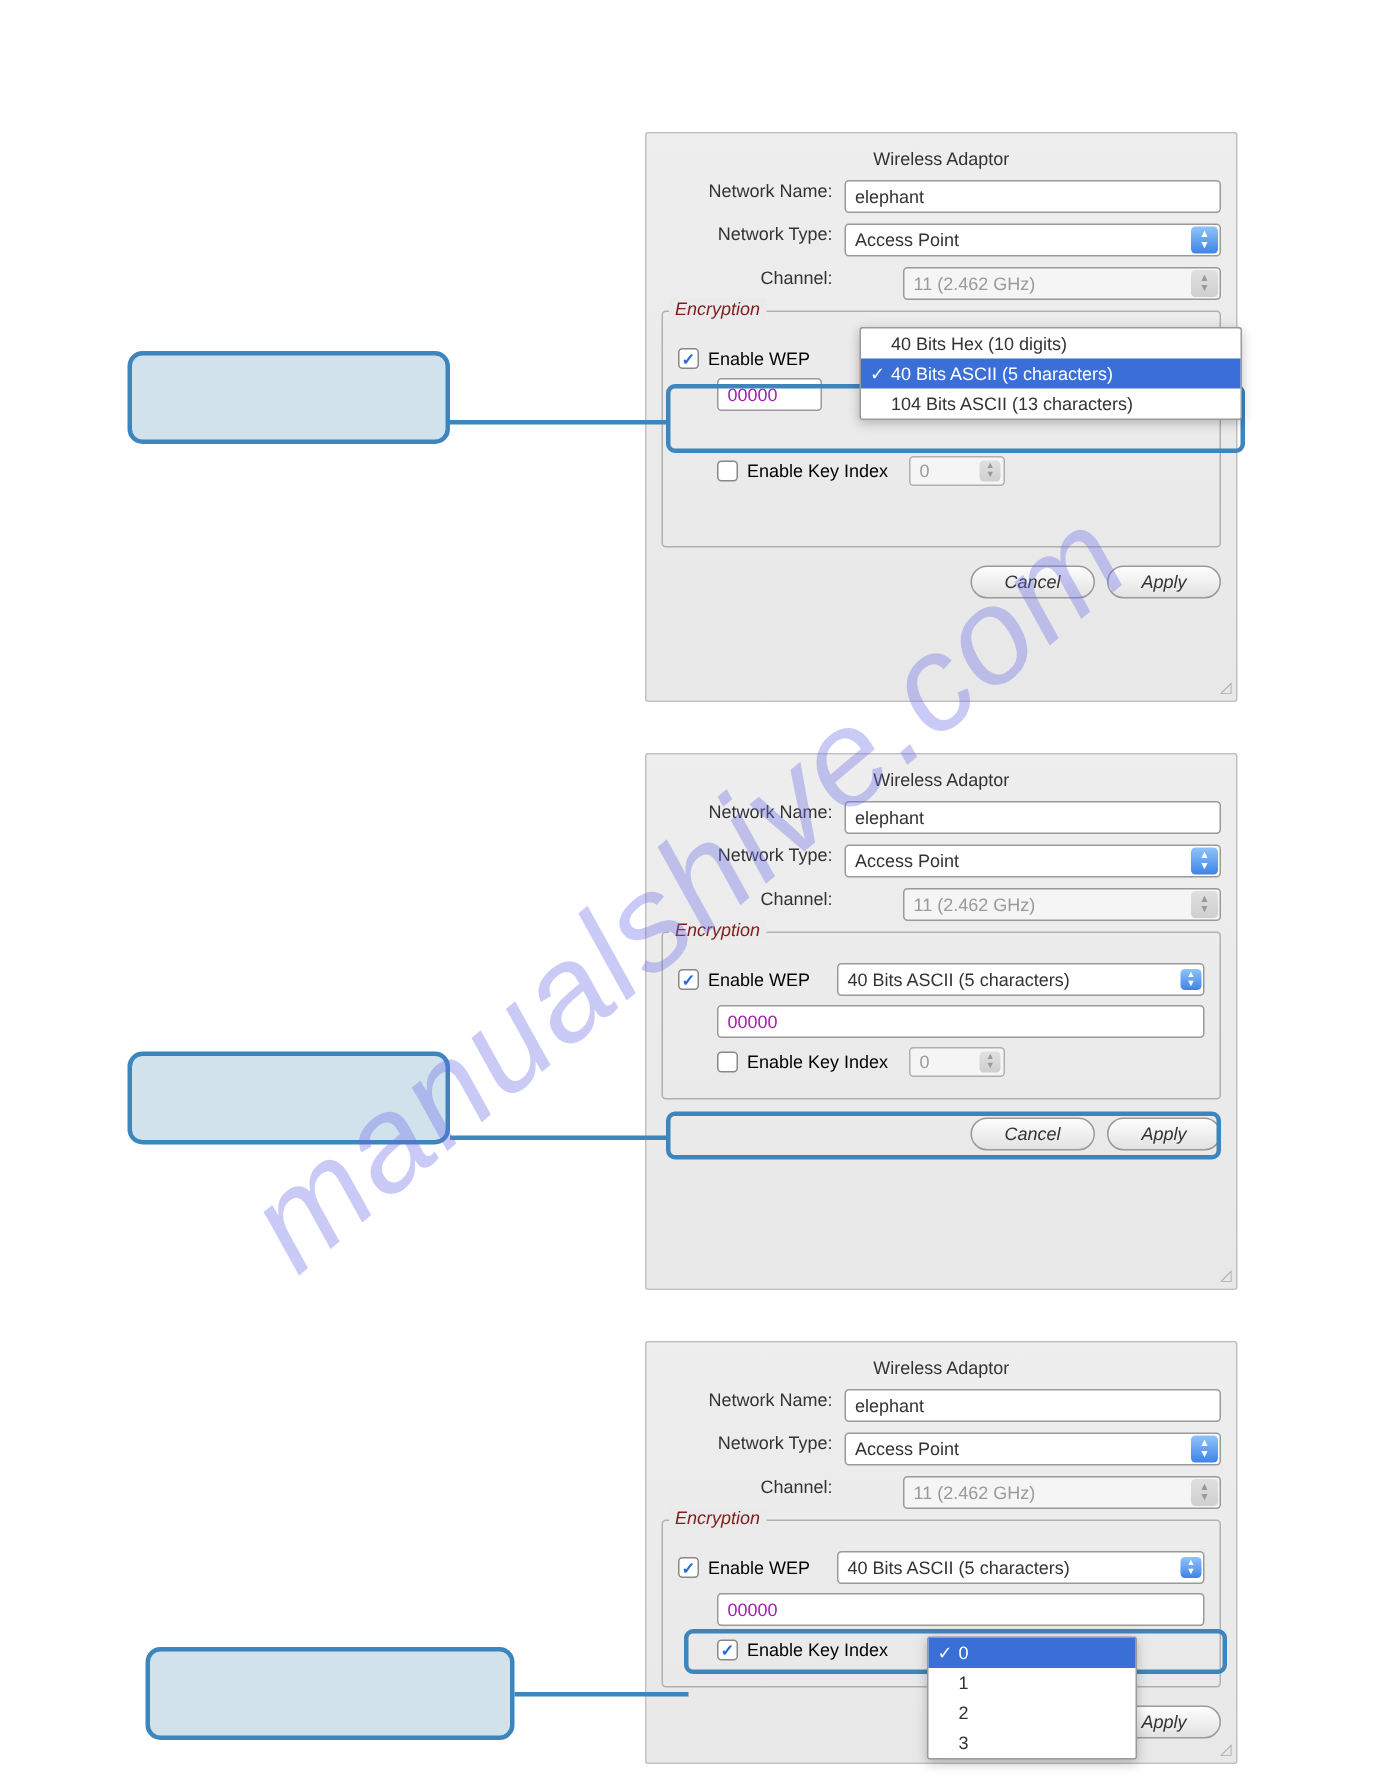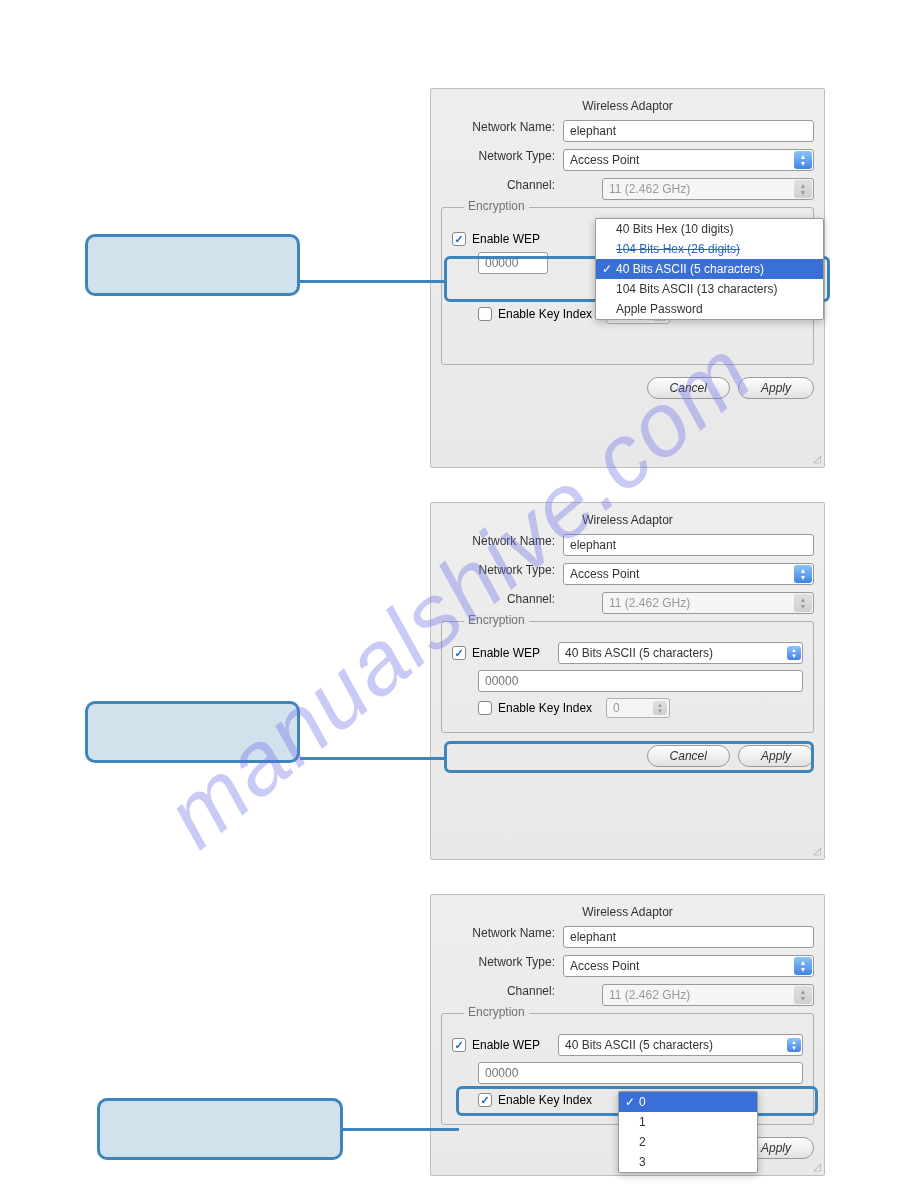--- a/index.html
+++ b/index.html
@@ -94,25 +94,26 @@
   .fieldset {
     border: 1px solid #b0b0b0;
     border-radius: 3px;
     margin-top: 4px;
     padding: 10px 10px 8px 10px;
     position: relative;
   }
   .fieldset-legend {
     position: absolute;
     top: -9px;
-    left: 22px;
+    left: 4px;
     background: #eaeaea;
     padding: 0 4px;
     font-size: 12px;
-    color: #737373;
+    color: #7f1d1d;
+    font-style: italic;
   }
   .sub-row { display:flex; align-items:center; margin:6px 0; }
   .checkbox {
     width: 14px;
     height: 14px;
     background: #fff;
     border: 1px solid #888;
     border-radius: 3px;
     display: inline-flex;
     align-items: center;
@@ -187,21 +188,21 @@
     border-radius: 6px;
     z-index: 10;
     pointer-events: none;
   }
   .key-input {
     background:#fff;
     border:1px solid #9a9a9a;
     border-radius:3px;
     padding:3px 6px;
     font-size:12px;
-    color:#737373;
+    color:#a21caf;
     height:22px;
   }
   .small-select {
     display:flex; align-items:center; justify-content:space-between;
     background:#f5f5f5; border:1px solid #b0b0b0; border-radius:3px;
     width:64px; height:20px; padding:0 2px 0 6px; color:#9a9a9a;
     font-size:12px;
   }
   .small-select.enabled { background:#fff; color:#333; }
 </style>
@@ -257,26 +258,24 @@
       </div>
     </div>
   </div>
   <div class="button-row">
     <div class="btn">Cancel</div>
     <div class="btn">Apply</div>
   </div>
   <div class="resize-grip">◿</div>
 </div>
 
-<div class="dropdown" style="left:595px; top:218px; width:229px;">
+<div class="dropdown" style="left:573px; top:218px; width:255px;">
   <div class="dropdown-item">40 Bits Hex (10 digits)</div>
-  <div class="dropdown-item struck">104 Bits Hex (26 digits)</div>
   <div class="dropdown-item selected checked">40 Bits ASCII (5 characters)</div>
   <div class="dropdown-item">104 Bits ASCII (13 characters)</div>
-  <div class="dropdown-item">Apple Password</div>
 </div>
 <div class="highlight-box" style="left:444px; top:256px; width:386px; height:46px;"></div>
 
 <div class="panel" style="left:430px; top:502px; height:358px;">
   <div class="panel-title">Wireless Adaptor</div>
   <div class="row">
     <div class="row-label">Network Name:</div>
     <div class="textbox">elephant</div>
   </div>
   <div class="row">

